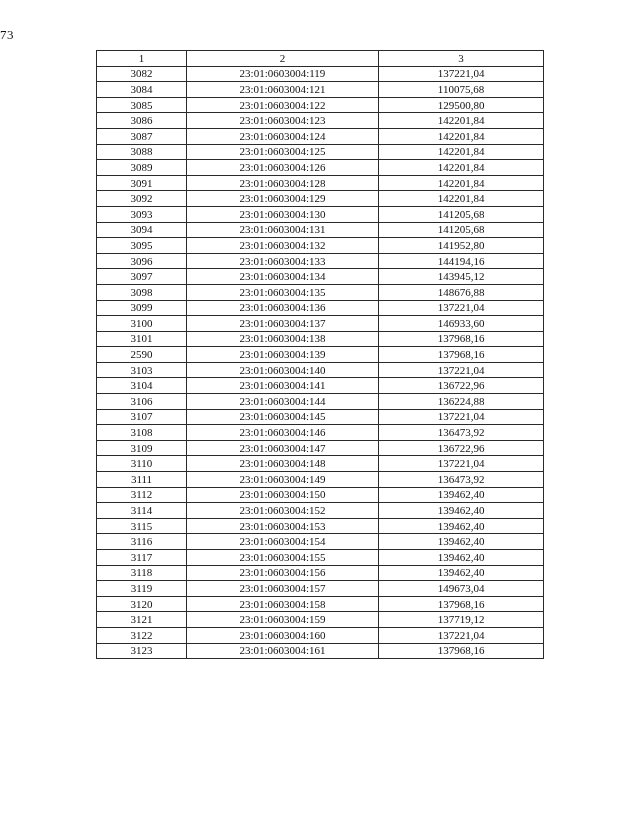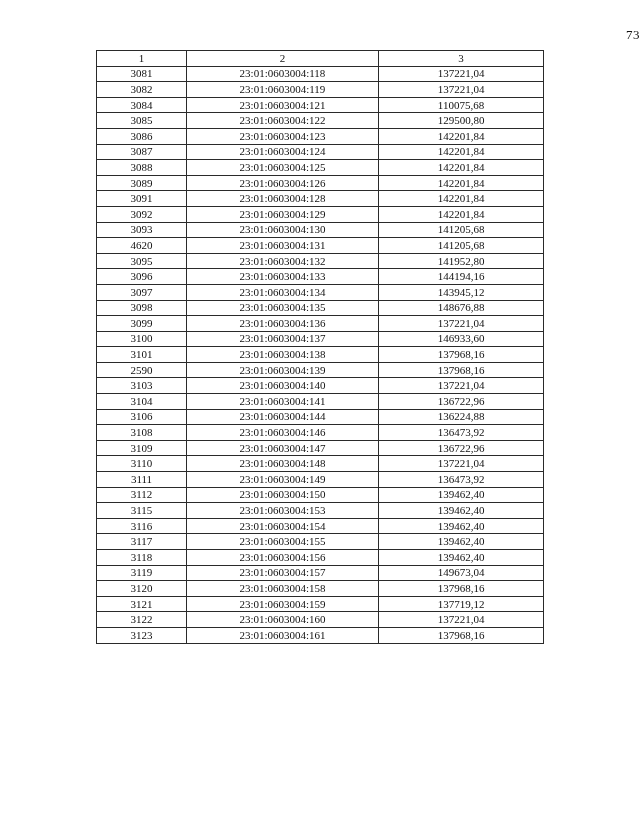--- a/index.html
+++ b/index.html
@@ -6,21 +6,21 @@
   html, body { background: #ffffff; }
   body {
     width: 640px;
     height: 828px;
     font-family: "Liberation Serif", serif;
     color: #111111;
     position: relative;
     overflow: hidden;
   }
   .page-number {
-    text-align: right;
+    text-align: left;
     padding-top: 27px;
     font-size: 13px;
     letter-spacing: 0.5px;
   }
   .doc-table {
     border-collapse: collapse;
     margin: 7px auto 0 auto;
     width: 447px;
     table-layout: fixed;
     font-size: 11px;
@@ -56,25 +56,20 @@
     </colgroup>
     <thead>
       <tr>
         <th>1</th>
         <th>2</th>
         <th>3</th>
       </tr>
     </thead>
     <tbody>
         <tr>
-          <td>3081</td>
-          <td>23:01:0603004:118</td>
-          <td>137221,04</td>
-        </tr>
-        <tr>
           <td>3082</td>
           <td>23:01:0603004:119</td>
           <td>137221,04</td>
         </tr>
         <tr>
           <td>3084</td>
           <td>23:01:0603004:121</td>
           <td>110075,68</td>
         </tr>
         <tr>
@@ -111,21 +106,21 @@
           <td>3092</td>
           <td>23:01:0603004:129</td>
           <td>142201,84</td>
         </tr>
         <tr>
           <td>3093</td>
           <td>23:01:0603004:130</td>
           <td>141205,68</td>
         </tr>
         <tr>
-          <td>4620</td>
+          <td>3094</td>
           <td>23:01:0603004:131</td>
           <td>141205,68</td>
         </tr>
         <tr>
           <td>3095</td>
           <td>23:01:0603004:132</td>
           <td>141952,80</td>
         </tr>
         <tr>
           <td>3096</td>
@@ -171,20 +166,25 @@
           <td>3104</td>
           <td>23:01:0603004:141</td>
           <td>136722,96</td>
         </tr>
         <tr>
           <td>3106</td>
           <td>23:01:0603004:144</td>
           <td>136224,88</td>
         </tr>
         <tr>
+          <td>3107</td>
+          <td>23:01:0603004:145</td>
+          <td>137221,04</td>
+        </tr>
+        <tr>
           <td>3108</td>
           <td>23:01:0603004:146</td>
           <td>136473,92</td>
         </tr>
         <tr>
           <td>3109</td>
           <td>23:01:0603004:147</td>
           <td>136722,96</td>
         </tr>
         <tr>
@@ -196,20 +196,25 @@
           <td>3111</td>
           <td>23:01:0603004:149</td>
           <td>136473,92</td>
         </tr>
         <tr>
           <td>3112</td>
           <td>23:01:0603004:150</td>
           <td>139462,40</td>
         </tr>
         <tr>
+          <td>3114</td>
+          <td>23:01:0603004:152</td>
+          <td>139462,40</td>
+        </tr>
+        <tr>
           <td>3115</td>
           <td>23:01:0603004:153</td>
           <td>139462,40</td>
         </tr>
         <tr>
           <td>3116</td>
           <td>23:01:0603004:154</td>
           <td>139462,40</td>
         </tr>
         <tr>

